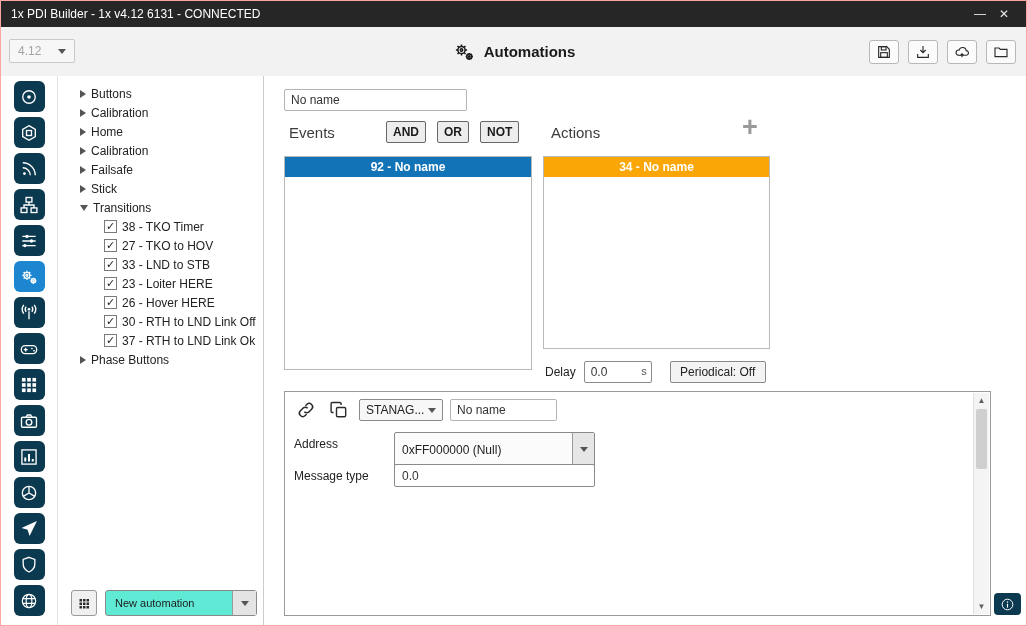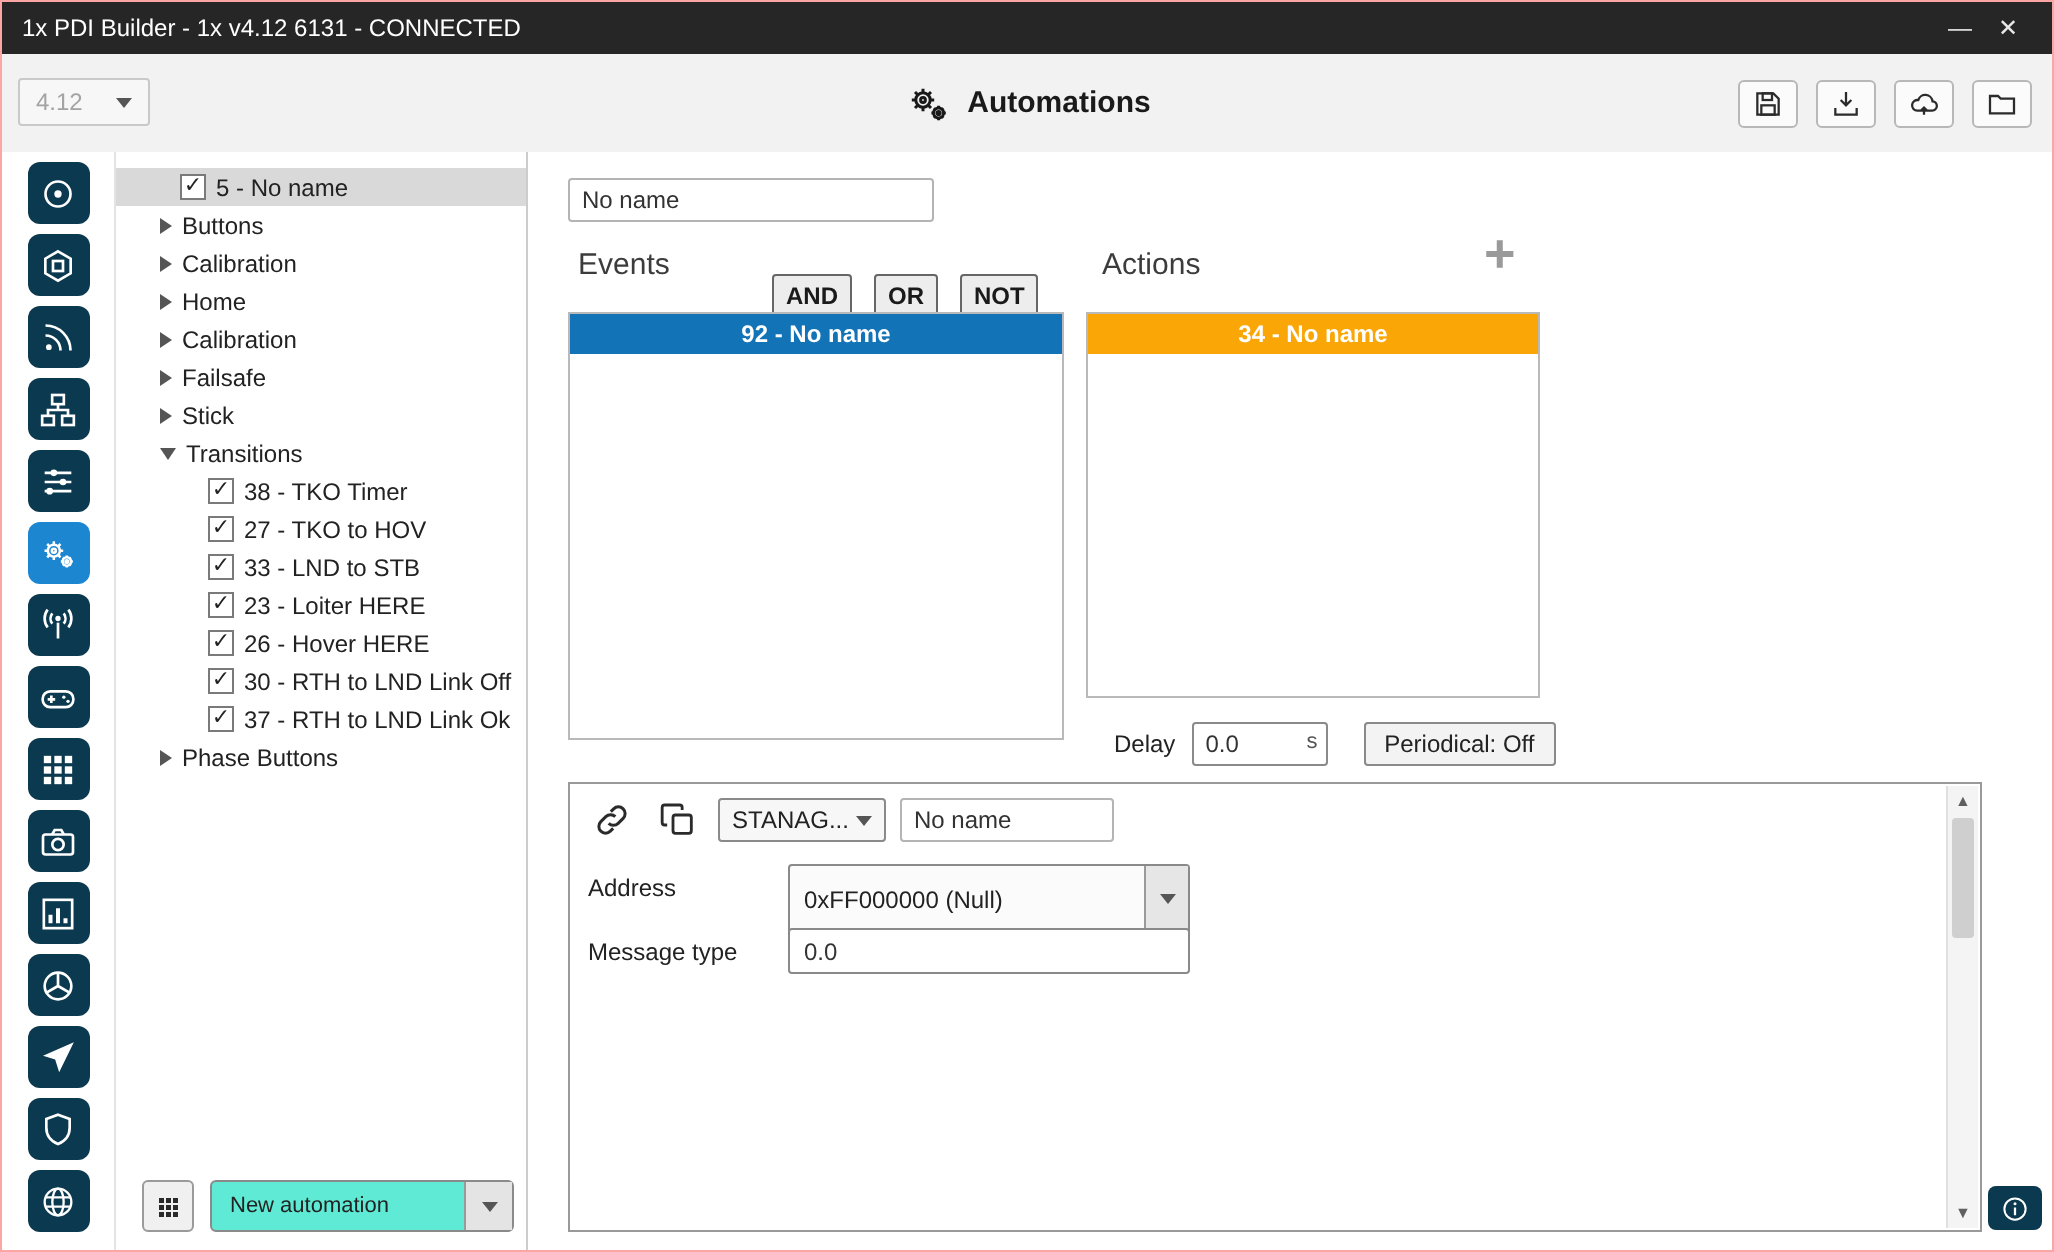--- a/index.html
+++ b/index.html
@@ -48,31 +48,31 @@
   #new-automation{width:152px;height:26px;border:1px solid #8a8a8a;background:#5eead4;border-radius:3px;
                   display:flex;align-items:stretch;font-size:11px;color:#222;box-sizing:border-box;}
   #new-automation .na-lbl{flex:1;display:flex;align-items:center;padding-left:9px;}
   #new-automation .na-arrow{width:23px;border-left:1px solid #9a9a9a;background:#e4e4e4;
                   display:flex;align-items:center;justify-content:center;}
   
   #main{position:absolute;left:263px;top:75px;right:0;bottom:0;background:#fff;}
   #auto-name{position:absolute;left:20px;top:13px;width:183px;height:22px;border:1px solid #b4b4b4;border-radius:2px;
              font-size:12px;padding:0 6px;box-sizing:border-box;font-family:"Liberation Sans",sans-serif;color:#333;}
   .sec-label{position:absolute;font-size:15px;color:#3c3c3c;}
-  #ops{position:absolute;left:122px;top:45px;display:flex;gap:11px;margin-top:16px;}
+  #ops{position:absolute;left:122px;top:45px;display:flex;gap:11px;}
   .op-btn{border:1px solid #666;background:#ededed;font-size:12px;font-weight:bold;color:#1a1a1a;
           padding:3px 6px;border-radius:2px;font-family:"Liberation Sans",sans-serif;}
   #add-action{position:absolute;left:478px;top:38px;font-size:27px;color:#9a9a9a;font-weight:bold;line-height:27px;}
   .list-box{position:absolute;border:1px solid #b9b9b9;background:#fff;box-sizing:border-box;}
   #events-box{left:20px;top:80px;width:248px;height:214px;}
   #actions-box{left:279px;top:80px;width:227px;height:193px;}
   .list-header{height:20px;color:#fff;font-size:12px;font-weight:bold;display:flex;align-items:center;justify-content:center;}
   #events-box .list-header{background:#1273b7;}
   #actions-box .list-header{background:#f9a606;}
-  #delay-row{position:absolute;left:293px;top:285px;display:flex;align-items:center;font-size:12px;color:#222;}
+  #delay-row{position:absolute;left:281px;top:285px;display:flex;align-items:center;font-size:12px;color:#222;}
   #delay-wrap{position:relative;margin-left:8px;}
   #delay-input{width:68px;height:22px;border:1px solid #8a8a8a;border-radius:2px;font-size:12px;padding:0 14px 0 6px;
                box-sizing:border-box;font-family:"Liberation Sans",sans-serif;color:#333;}
   #delay-unit{position:absolute;right:5px;top:4px;font-size:11px;color:#555;}
   #periodical-btn{margin-left:18px;width:96px;height:22px;border:1px solid #8a8a8a;background:#f3f3f3;border-radius:2px;
                   font-size:12px;color:#222;font-family:"Liberation Sans",sans-serif;}
   
   #editor{position:absolute;left:20px;top:315px;width:707px;height:225px;border:1px solid #9a9a9a;background:#fff;box-sizing:border-box;}
   .flat-btn{width:26px;height:24px;background:none;border:none;display:flex;align-items:center;justify-content:center;padding:0;}
   #editor-toolbar{position:absolute;left:8px;top:6px;display:flex;align-items:center;gap:7px;}
@@ -264,24 +264,20 @@
       <svg viewBox="0 0 24 24" fill="none" stroke="currentColor" stroke-width="1.4">
         <circle cx="12" cy="12" r="8"></circle>
           <ellipse cx="12" cy="12" rx="3.4" ry="8"></ellipse>
           <path d="M4.6 9.2h14.8M4.6 14.8h14.8"></path>
       </svg>
     </div>
   </div>
 
   <div id="tree">
     <div id="tree-list">
-      <div class="trow selrow pad-root">
-        <span class="cb checked"></span>
-        <span class="lbl">5 - No name</span>
-      </div>
       <div class="trow pad-grp">
         <span class="tri-r"></span>
         <span class="lbl">Buttons</span>
       </div>
       <div class="trow pad-grp">
         <span class="tri-r"></span>
         <span class="lbl">Calibration</span>
       </div>
       <div class="trow pad-grp">
         <span class="tri-r"></span>

